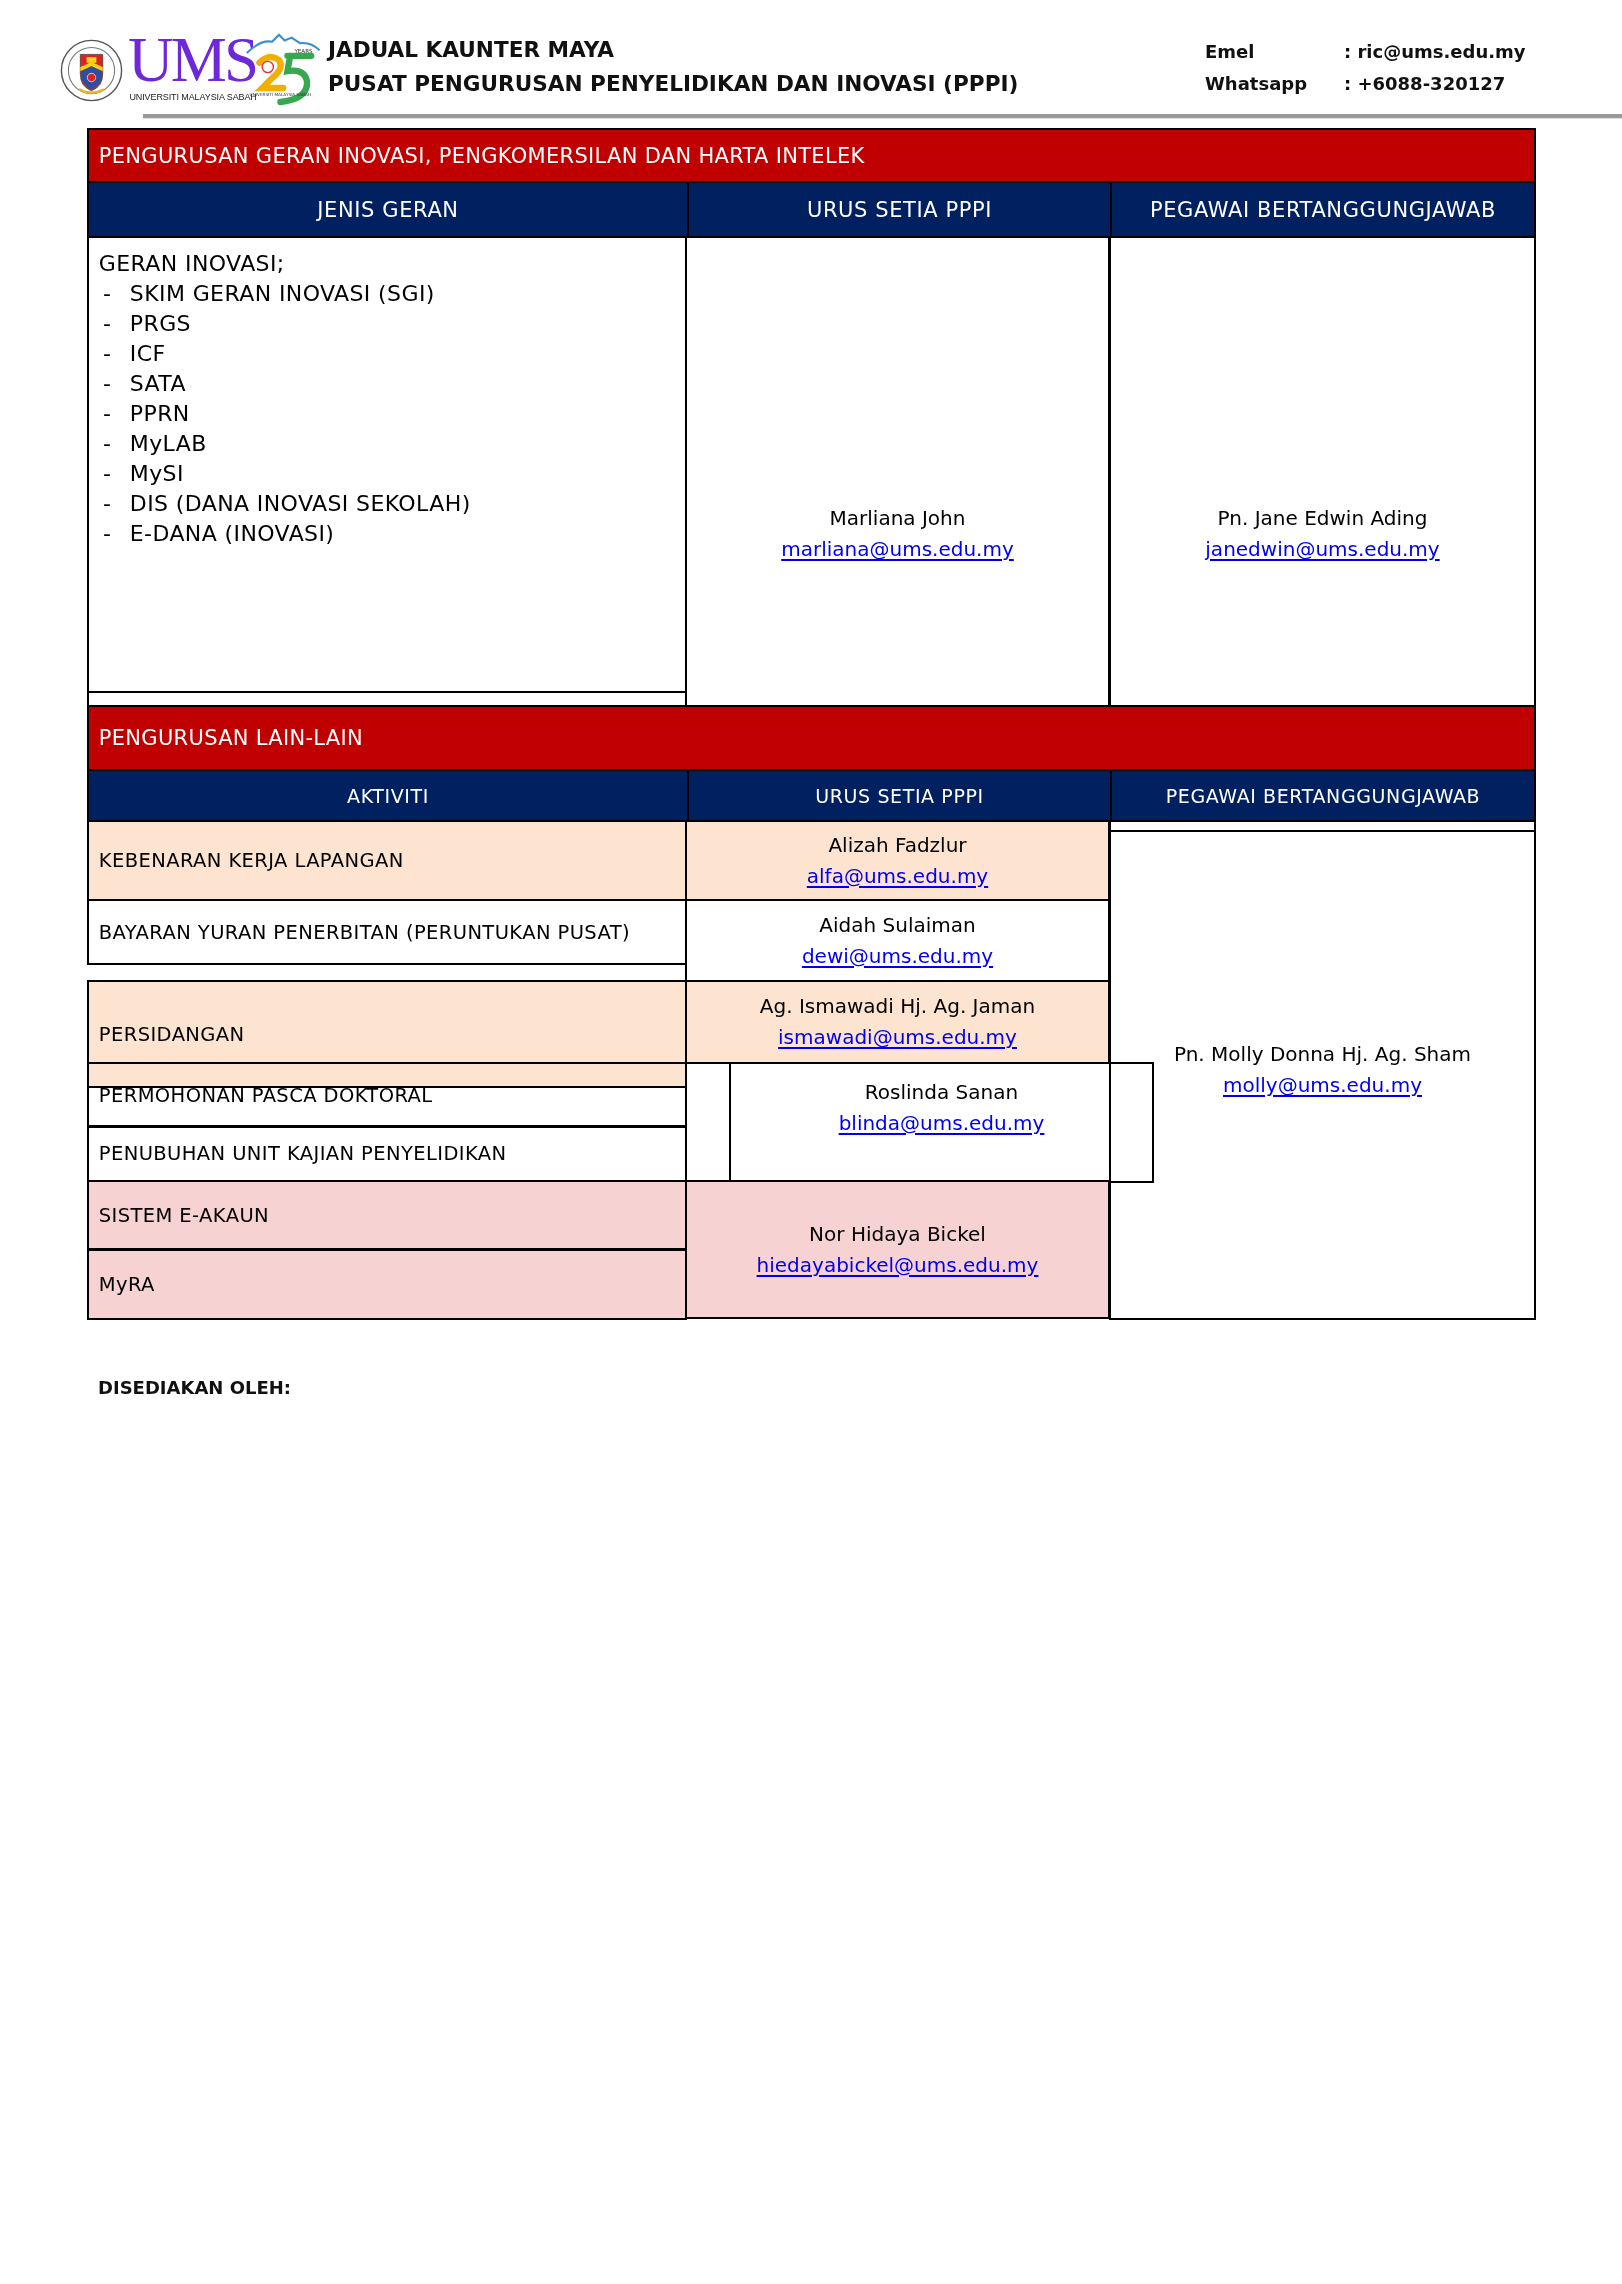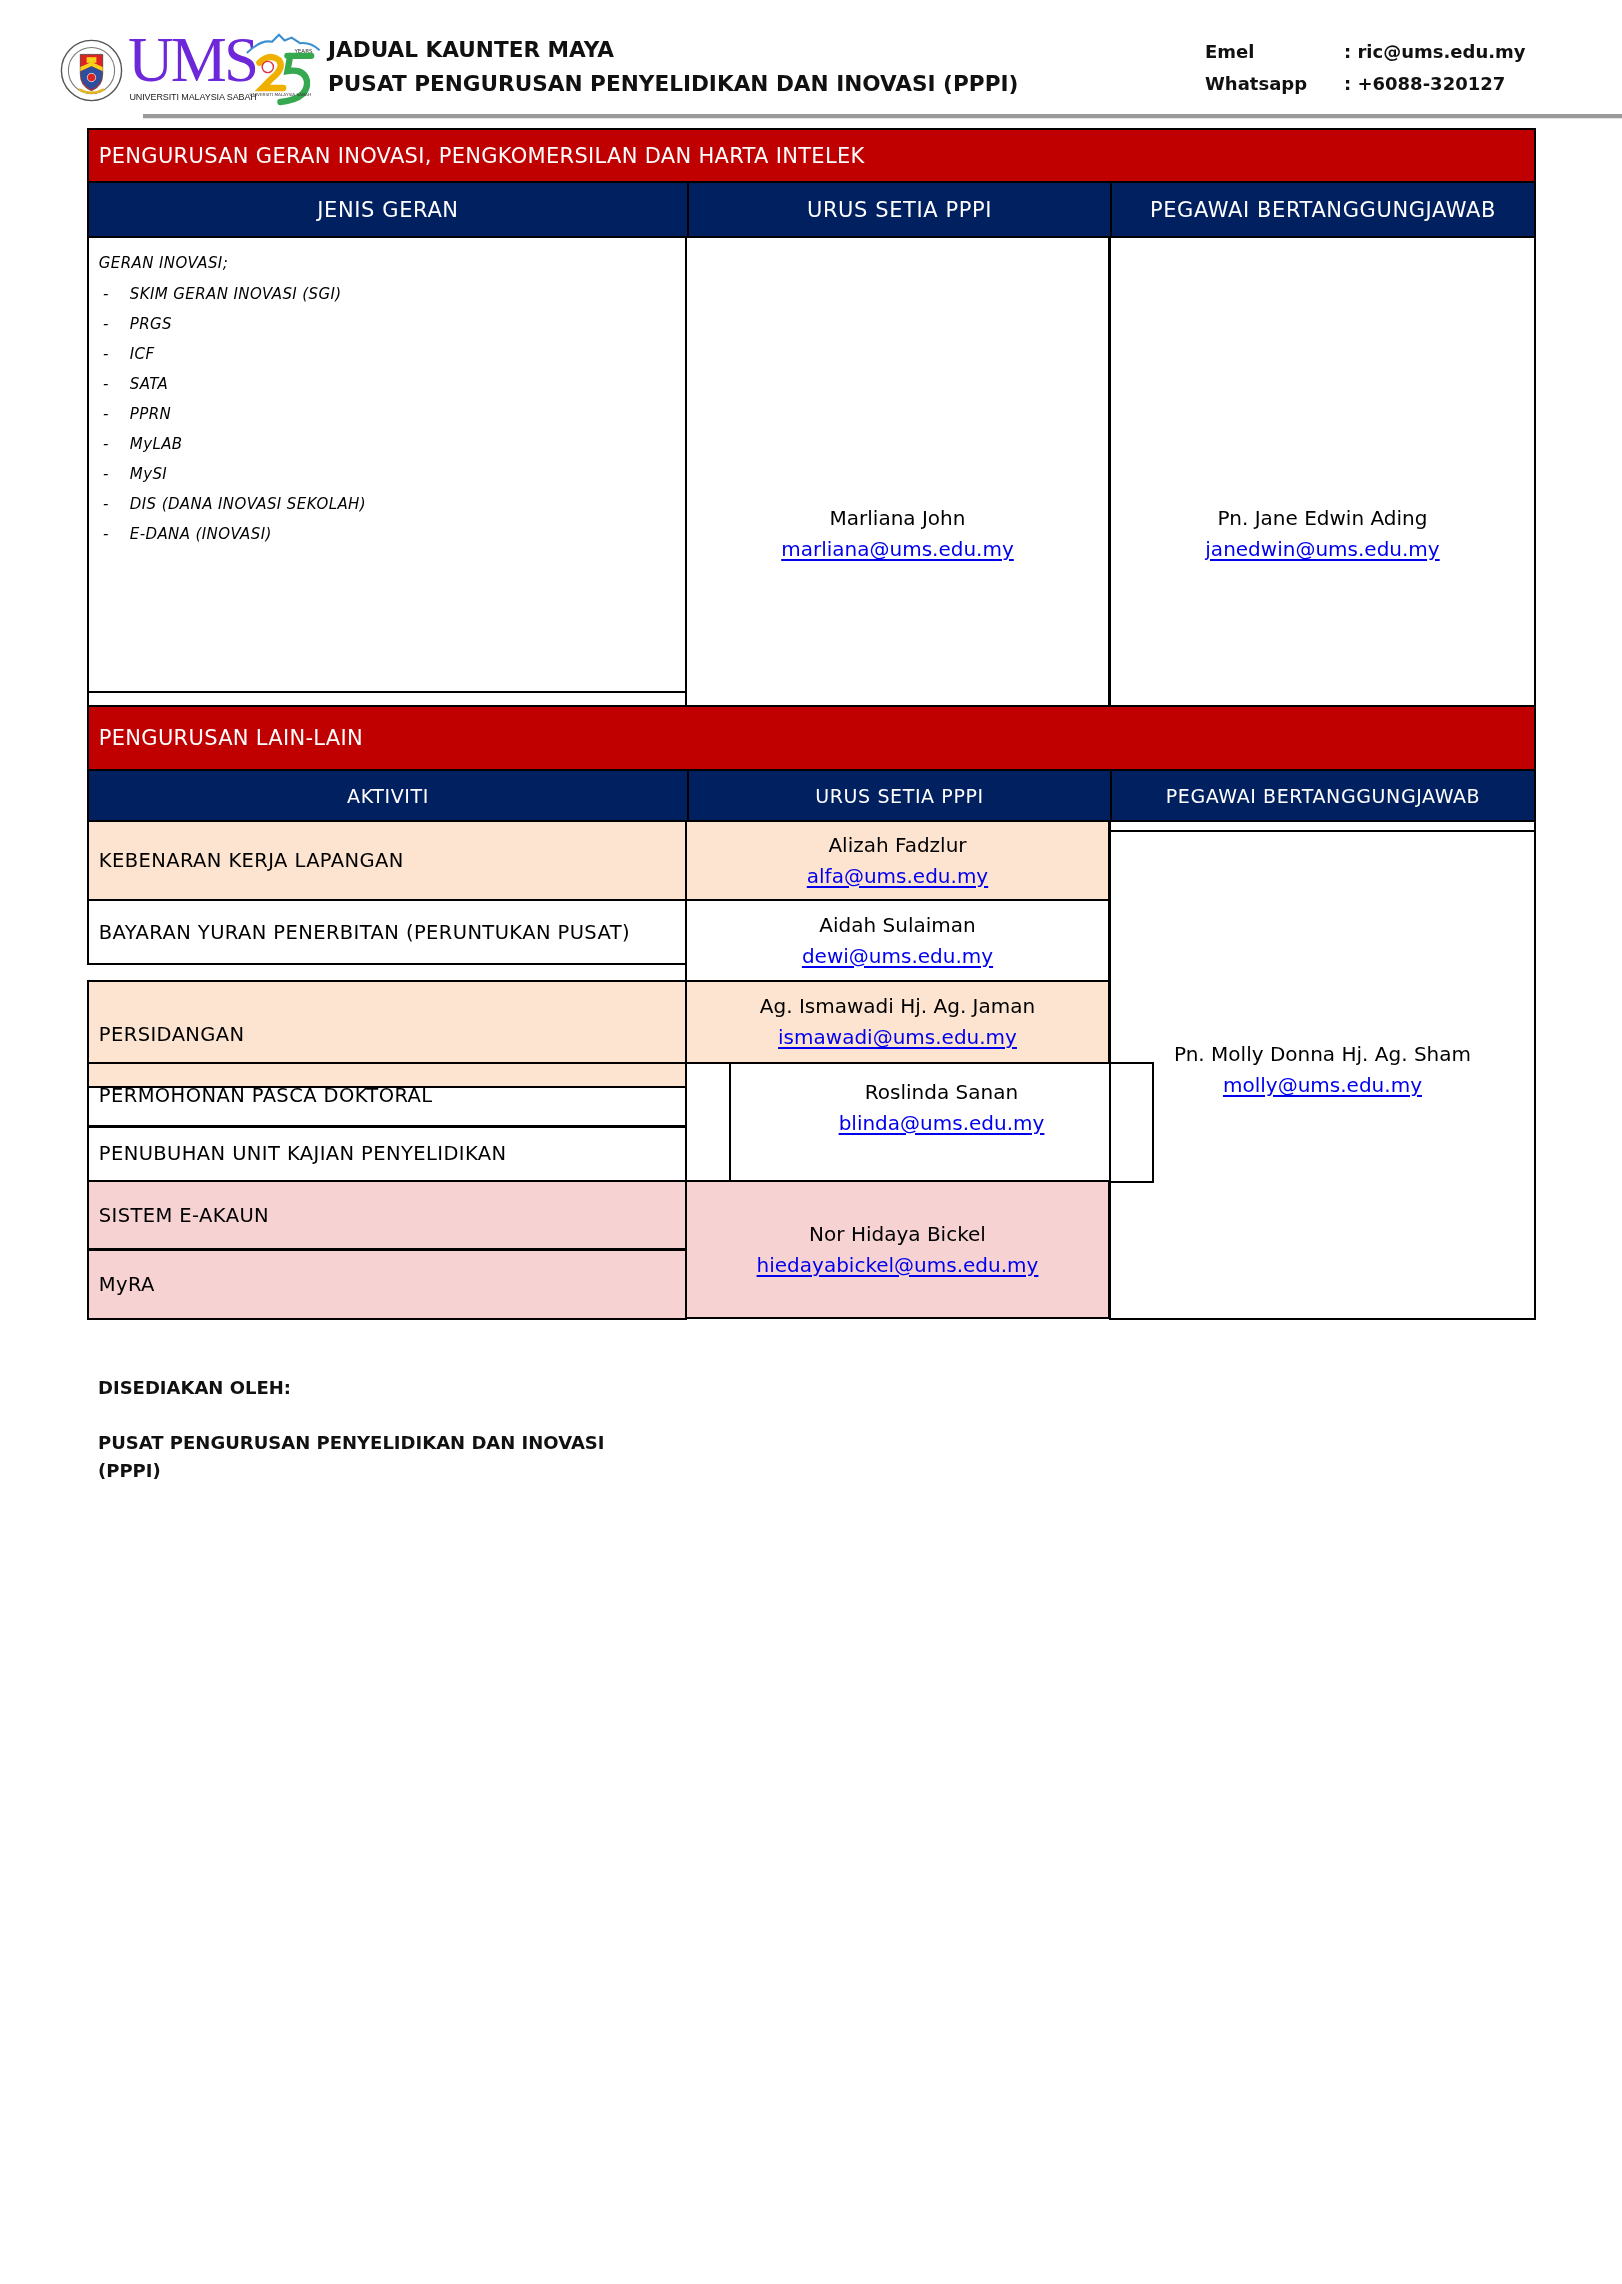--- a/index.html
+++ b/index.html
@@ -42,21 +42,21 @@
   .cell { position: absolute; box-sizing: border-box; border: 2.1px solid #000; font-size: 19.5px; }
   .cell.left { padding-left: 9.8px; display: flex; align-items: center; letter-spacing: 0.4px; }
   .cell.center { display: flex; flex-direction: column; align-items: center; justify-content: center;
           text-align: center; }
   .peach { background: #fde4d0; }
   .pink { background: #f6d2d2; }
   .person-name { font-size: 20px; line-height: 31px; }
   .person-email { font-size: 20px; line-height: 31px; color: #0000ee; text-decoration: underline;
           text-decoration-thickness: 2.1px; text-underline-offset: 2.8px; }
 
-  .grant-list { position: absolute; left: 9.8px; top: 9.8px; font-size: 15px; letter-spacing: 0.4px; font-style: italic; }
+  .grant-list { position: absolute; left: 9.8px; top: 9.8px; font-size: 22px; letter-spacing: 0.4px; }
   .grant-heading { line-height: 31px; }
   .grant-item { display: flex; line-height: 30px; }
   .grant-dash { width: 31px; padding-left: 4.2px; box-sizing: border-box; }
 
   
   .prepared { position: absolute; left: 98px; top: 1374px; font-family: "DejaVu Sans", sans-serif;
           font-weight: bold; font-size: 18px; color: #111; }
   .prepared-label { line-height: 28px; }
   .prepared-org { margin-top: 26.5px; line-height: 28px; }
 </style>
@@ -232,18 +232,14 @@
   </div>
 
   <div class="cell center" style="left:1022px; top:692px; width:427px; height:500px;">
     <div class="person-name">Pn. Molly Donna Hj. Ag. Sham</div>
     <a class="person-email" href="mailto:molly@ums.edu.my">molly@ums.edu.my</a>
   </div>
 </div>
 
 <div class="prepared">
   <div class="prepared-label">DISEDIAKAN OLEH:</div>
-  <div class="prepared-org">
-    <div>PUSAT PENGURUSAN PENYELIDIKAN DAN INOVASI</div>
-    <div>(PPPI)</div>
-  </div>
 </div>
 
 
 </body></html>

